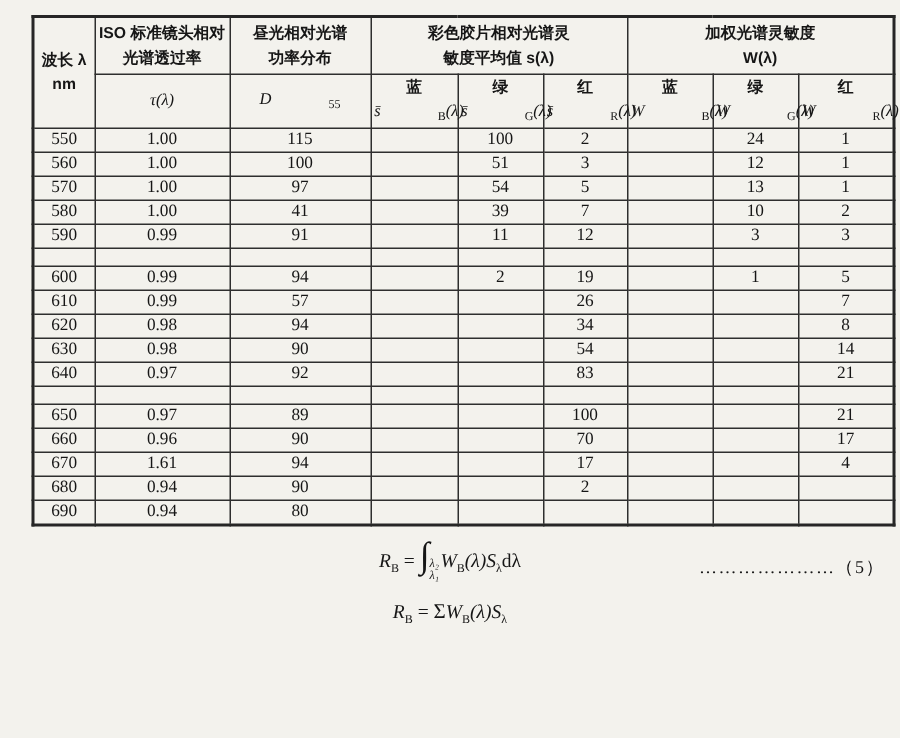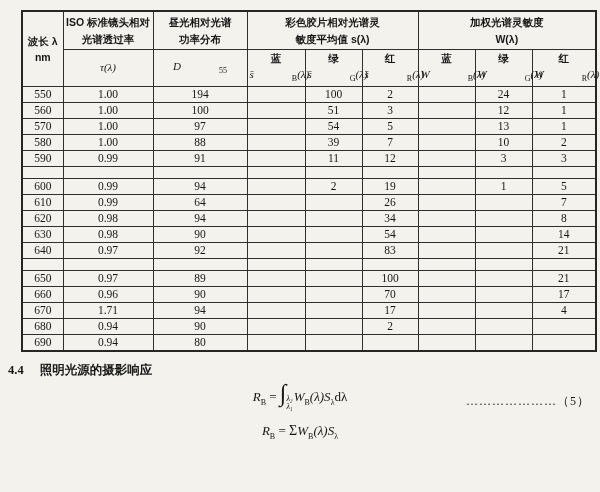--- a/index.html
+++ b/index.html
@@ -170,21 +170,21 @@
         <th>
           <span class="colorname">红</span>
           <span class="sym"><i>W</i><sub>R</sub><span>(λ)</span></span>
         </th>
       </tr>
     </thead>
     <tbody>
         <tr>
           <td>550</td>
           <td>1.00</td>
-          <td>194</td>
+          <td>115</td>
           <td></td>
           <td>100</td>
           <td>2</td>
           <td></td>
           <td>24</td>
           <td>1</td>
         </tr>
         <tr>
           <td>560</td>
           <td>1.00</td>
@@ -203,21 +203,21 @@
           <td></td>
           <td>54</td>
           <td>5</td>
           <td></td>
           <td>13</td>
           <td>1</td>
         </tr>
         <tr>
           <td>580</td>
           <td>1.00</td>
-          <td>88</td>
+          <td>41</td>
           <td></td>
           <td>39</td>
           <td>7</td>
           <td></td>
           <td>10</td>
           <td>2</td>
         </tr>
         <tr>
           <td>590</td>
           <td>0.99</td>
@@ -247,21 +247,21 @@
           <td></td>
           <td>2</td>
           <td>19</td>
           <td></td>
           <td>1</td>
           <td>5</td>
         </tr>
         <tr>
           <td>610</td>
           <td>0.99</td>
-          <td>64</td>
+          <td>57</td>
           <td></td>
           <td></td>
           <td>26</td>
           <td></td>
           <td></td>
           <td>7</td>
         </tr>
         <tr>
           <td>620</td>
           <td>0.98</td>
@@ -323,21 +323,21 @@
           <td>90</td>
           <td></td>
           <td></td>
           <td>70</td>
           <td></td>
           <td></td>
           <td>17</td>
         </tr>
         <tr>
           <td>670</td>
-          <td>1.71</td>
+          <td>1.61</td>
           <td>94</td>
           <td></td>
           <td></td>
           <td>17</td>
           <td></td>
           <td></td>
           <td>4</td>
         </tr>
         <tr>
           <td>680</td>
@@ -358,23 +358,20 @@
           <td></td>
           <td></td>
           <td></td>
           <td></td>
           <td></td>
         </tr>
       </tbody>
   </table>
 
   <div class="sec">
-    <div class="heading">
-      <span class="hnum">4.4</span><span>照明光源的摄影响应</span>
-    </div>
 
 
     <div class="mathline">
       <span><i>R</i><sub>B</sub>
       <span>=</span>
       <span class="int-glyph">∫</span><span class="int-limits">
             <span class="lim-top">λ₂</span>
             <span class="lim-bot">λ₁</span>
           </span><i>W</i><sub>B</sub><i>(λ)S</i><sub>λ</sub><span>dλ</span></span>
       <span class="eqnum"><span>…………………</span><span>（5）</span></span>

